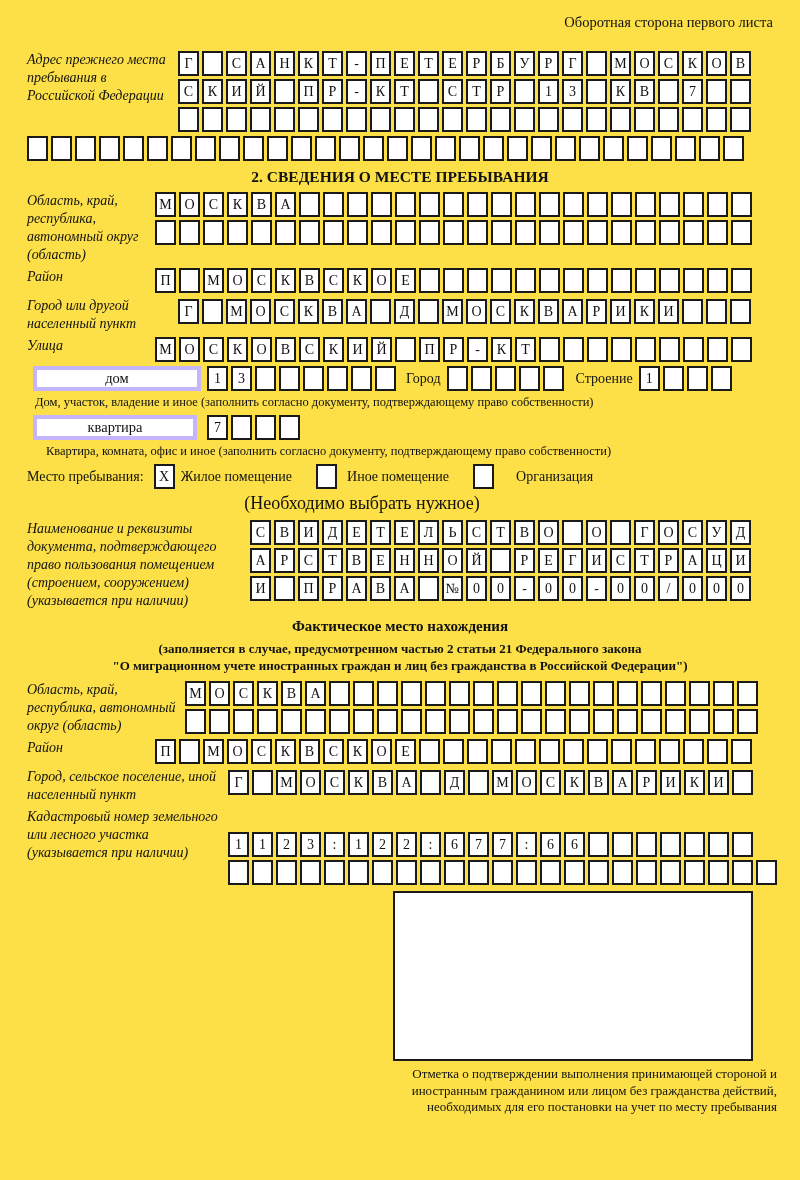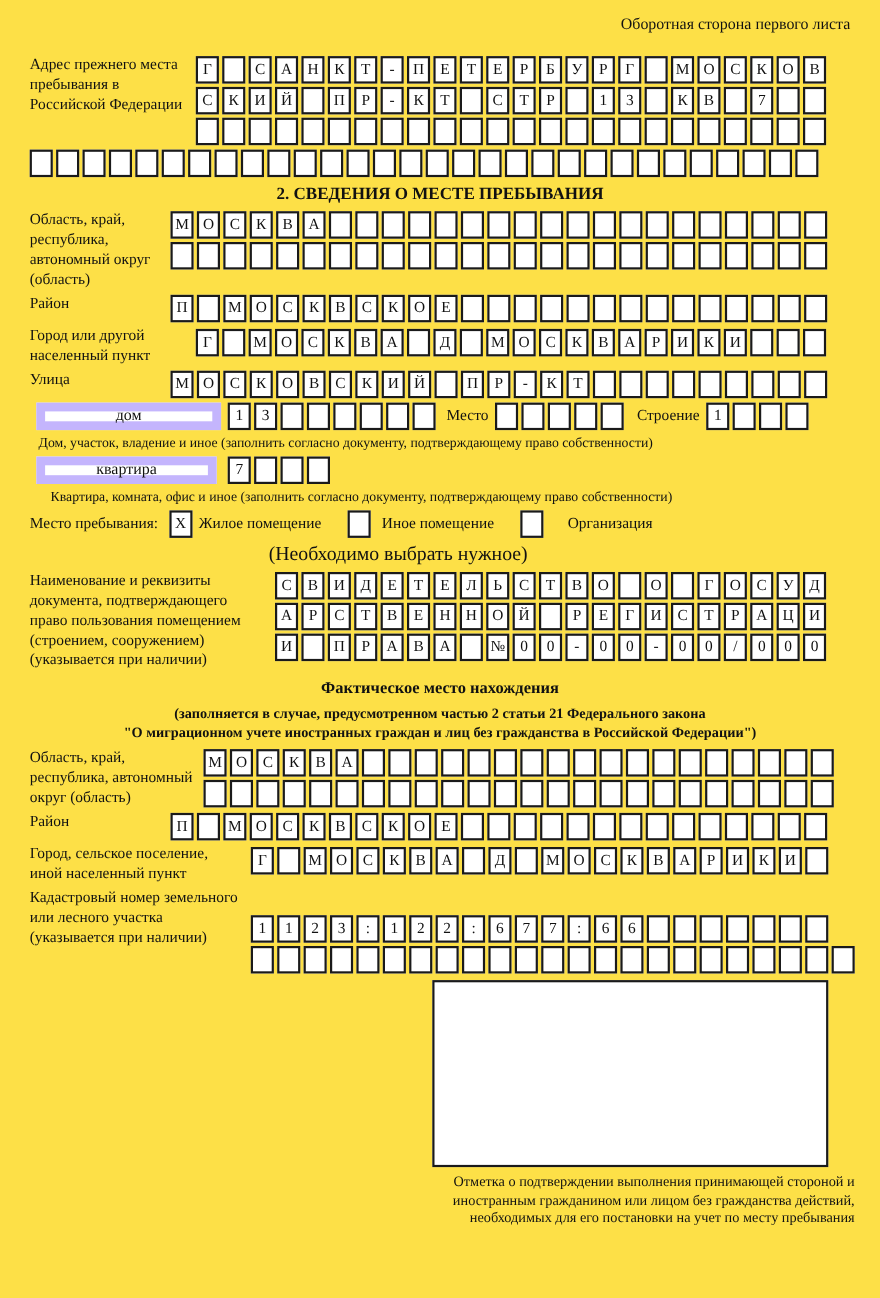--- a/index.html
+++ b/index.html
@@ -5,32 +5,32 @@
   * { margin:0; padding:0; box-sizing:border-box; }
   html,body { background:#e8e8e8; }
   body { width:800px; height:1180px; margin:0 auto; }
   .page {
     position:relative; width:800px; height:1180px; background:#fde047;
     font-family:"Liberation Serif","DejaVu Serif",serif; color:#111;
     padding:14px 27px 0 27px; overflow:hidden;
   }
   .corner { text-align:right; font-size:14.5px; margin-bottom:20px; }
   .field { display:flex; align-items:flex-start; margin-bottom:4px; }
-  .lbl { font-size:14px; line-height:18px; padding-right:8px; flex-shrink:0; }
+  .lbl { font-size:14px; line-height:18px; padding-right:8px; flex-shrink:0;font-style:italic; }
   .w151 { width:151px; } .w128 { width:128px; } .w158 { width:158px; }
   .w223 { width:223px; } .w201 { width:201px; }
   .rows { display:flex; flex-direction:column; gap:3px; }
   .boxrow { display:flex; gap:3px; flex-wrap:nowrap; }
   .cbox {
     width:21px; height:25px; border:2px solid #1a1a1a; flex-shrink:0;
     display:flex; align-items:center; justify-content:center;
     font-size:14px; line-height:1; background:#fff;
   }
   .bigbox {
-    height:25px; border:8px solid #c4b5fd; display:flex; align-items:center;
+    height:25px; border:4px solid #c4b5fd; display:flex; align-items:center;
     justify-content:center; font-size:14.5px; flex-shrink:0; background:#fff;
   }
   .caption { font-size:12.5px; line-height:15px; margin:3px 0 5px 0; }
   .center { text-align:center; }
   .h2 { text-align:center; font-weight:bold; font-size:15.5px; margin:7px 0 6px 0; }
   .inline-lbl { font-size:14px; line-height:25px; white-space:nowrap; }
   .hrow { display:flex; align-items:center; margin-bottom:4px; }
   .note { font-size:18px; margin:2px 0 6px 170px; width:330px; text-align:center; }
   .fact-title { text-align:center; font-weight:bold; font-size:15px; margin:8px 0 6px 0; }
   .fact-cap { text-align:center; font-size:13px; line-height:16.5px;font-weight:bold; }
@@ -323,21 +323,21 @@
         <span class="cbox">1</span>
         <span class="cbox">3</span>
         <span class="cbox"></span>
         <span class="cbox"></span>
         <span class="cbox"></span>
         <span class="cbox"></span>
         <span class="cbox"></span>
         <span class="cbox"></span>
       </div>
     <div class="gap10"></div>
-    <span class="inline-lbl">Место</span>
+    <span class="inline-lbl">Город</span>
     <div class="gap6"></div>
     <div class="boxrow">
         <span class="cbox"></span>
         <span class="cbox"></span>
         <span class="cbox"></span>
         <span class="cbox"></span>
         <span class="cbox"></span>
       </div>
     <div class="gap12"></div>
     <span class="inline-lbl">Строение</span>

